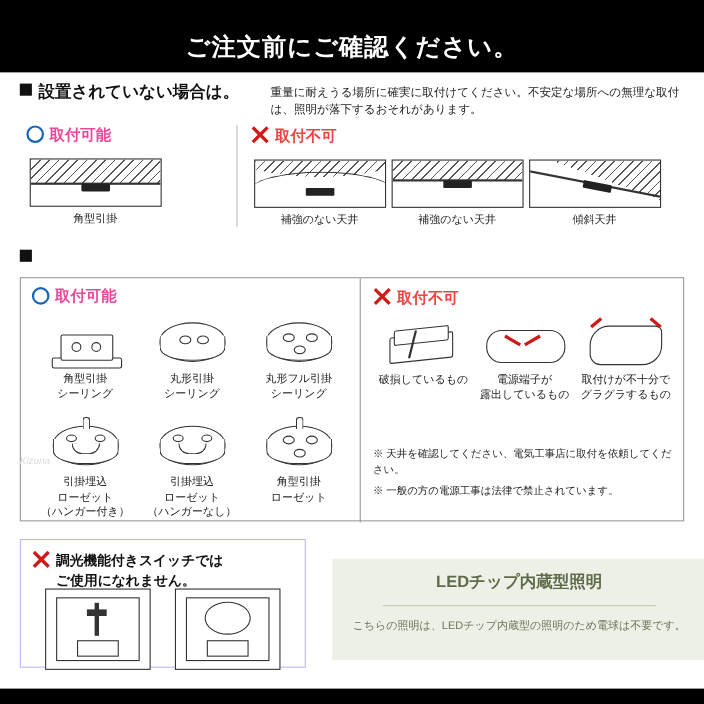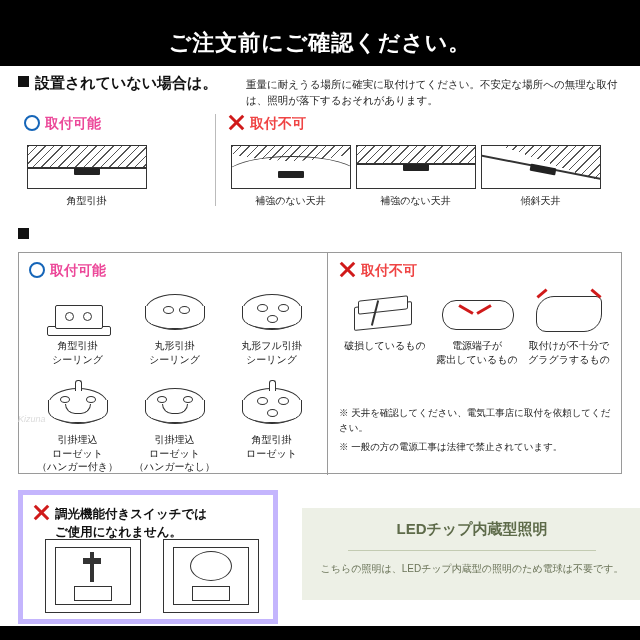--- a/index.html
+++ b/index.html
@@ -134,21 +134,21 @@
   .ngimg .red{position:absolute;width:16px;height:3px;background:#d01a1a;}
   .hand{position:absolute;left:8px;top:6px;width:64px;height:34px;border:1px solid #333;border-radius:18px 6px 18px 10px;background:#fff;}
   .notes{
     position:absolute;left:320px;top:152px;width:272px;font-size:9.5px;color:#222;line-height:1.6;
   }
   .notes div{margin-bottom:4px;}
 
   
   .s3{position:absolute;left:18px;top:424px;width:606px;}
   .s3 .leftbox{
-    position:absolute;left:0;top:0;width:260px;height:134px;border:5px solid #c4b5fd;box-sizing:border-box;
+    position:absolute;left:0;top:0;width:260px;height:117px;border:1px solid #c4b5fd;box-sizing:border-box;
   }
   .s3 .lb-head{position:absolute;left:10px;top:9px;font-size:12.5px;font-weight:bold;color:#111;line-height:1.45;}
   .sw{
     position:absolute;top:44px;width:94px;height:72px;border:1px solid #333;background:#fff;
   }
   .sw .inner{position:absolute;left:9px;top:7px;width:74px;height:56px;border:1px solid #333;}
   .sw .slider{position:absolute;left:44px;top:12px;width:4px;height:30px;background:#333;}
   .sw .knob{position:absolute;left:37px;top:18px;width:18px;height:6px;background:#333;}
   .sw .circle{position:absolute;left:26px;top:11px;width:40px;height:28px;border:1px solid #333;border-radius:50%;}
   .sw .btm{position:absolute;left:28px;top:46px;width:36px;height:13px;border:1px solid #333;background:#fff;}

